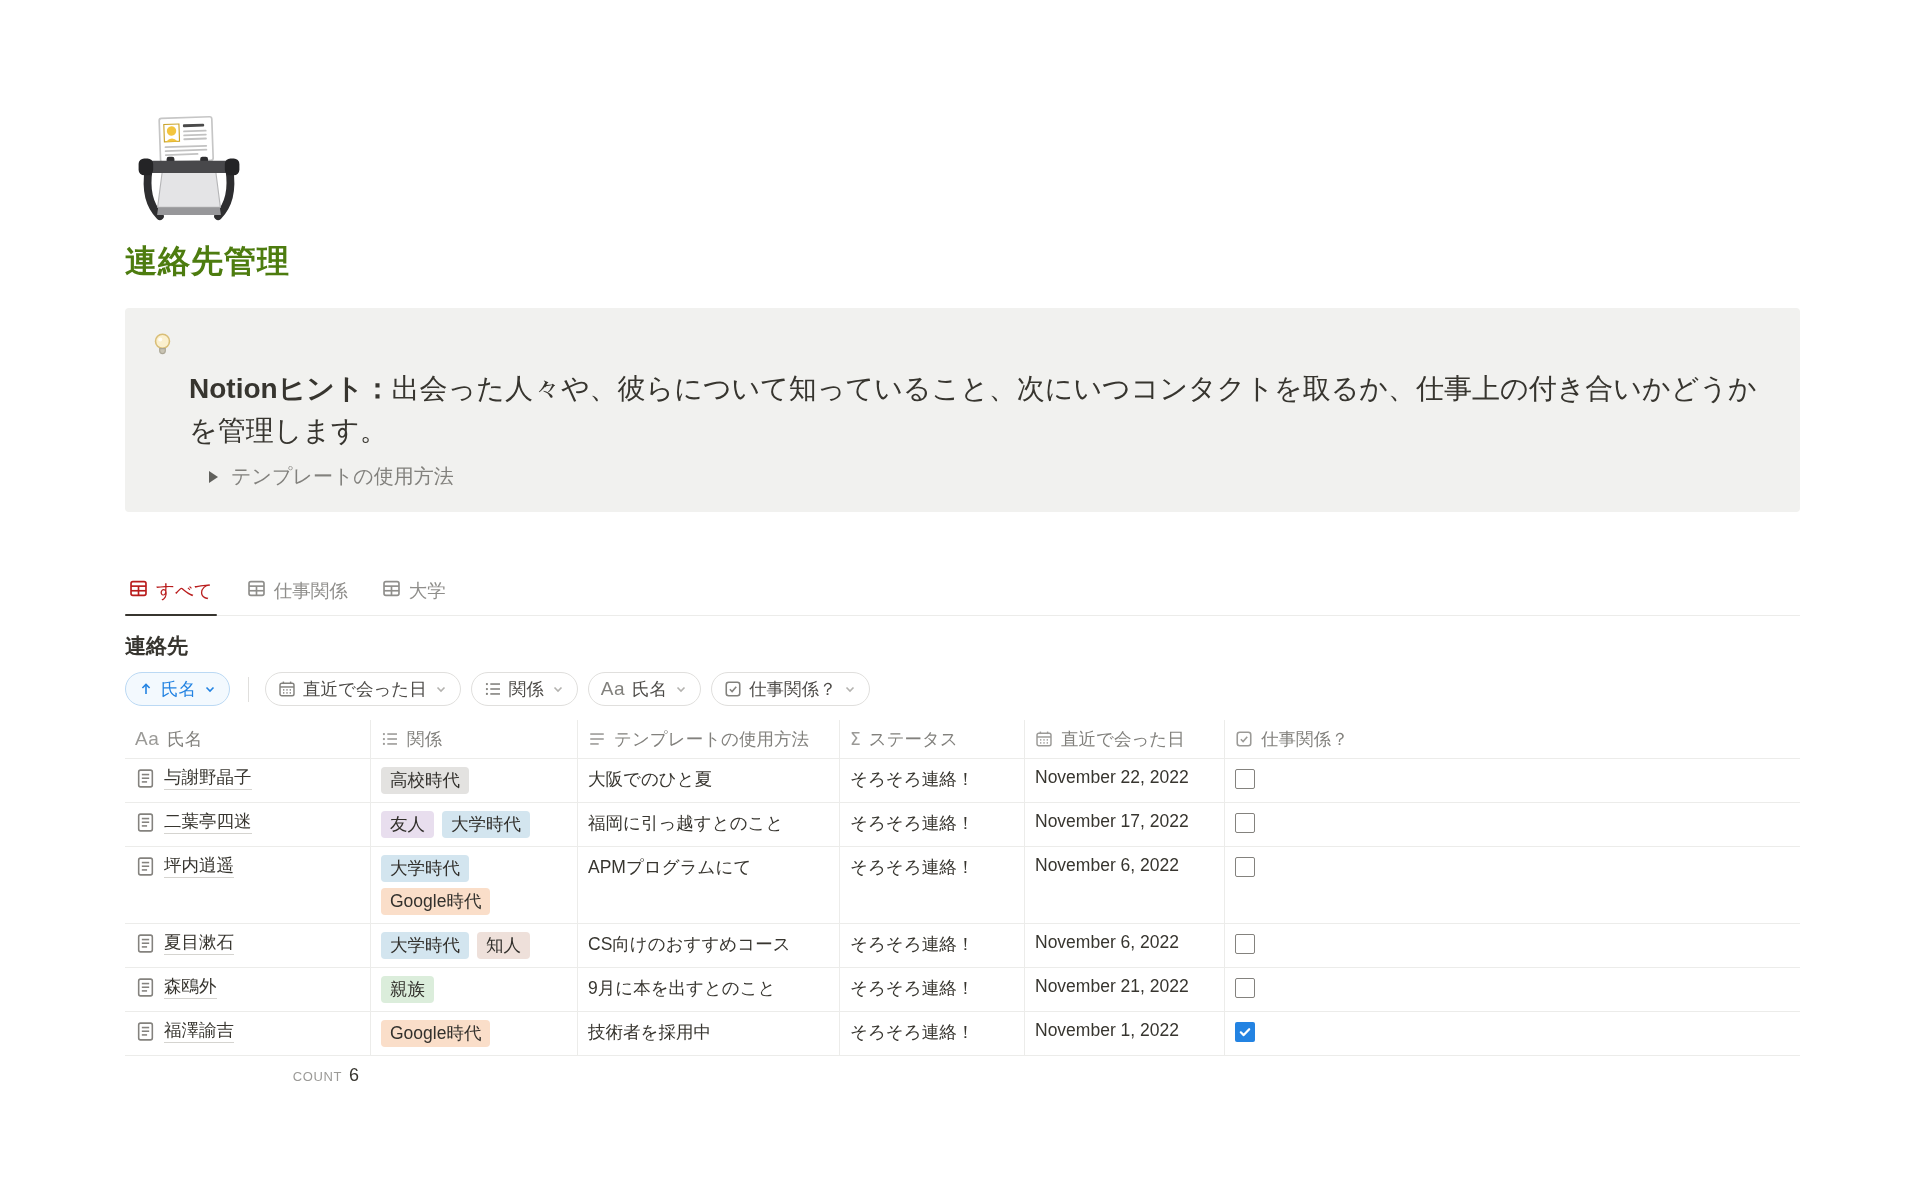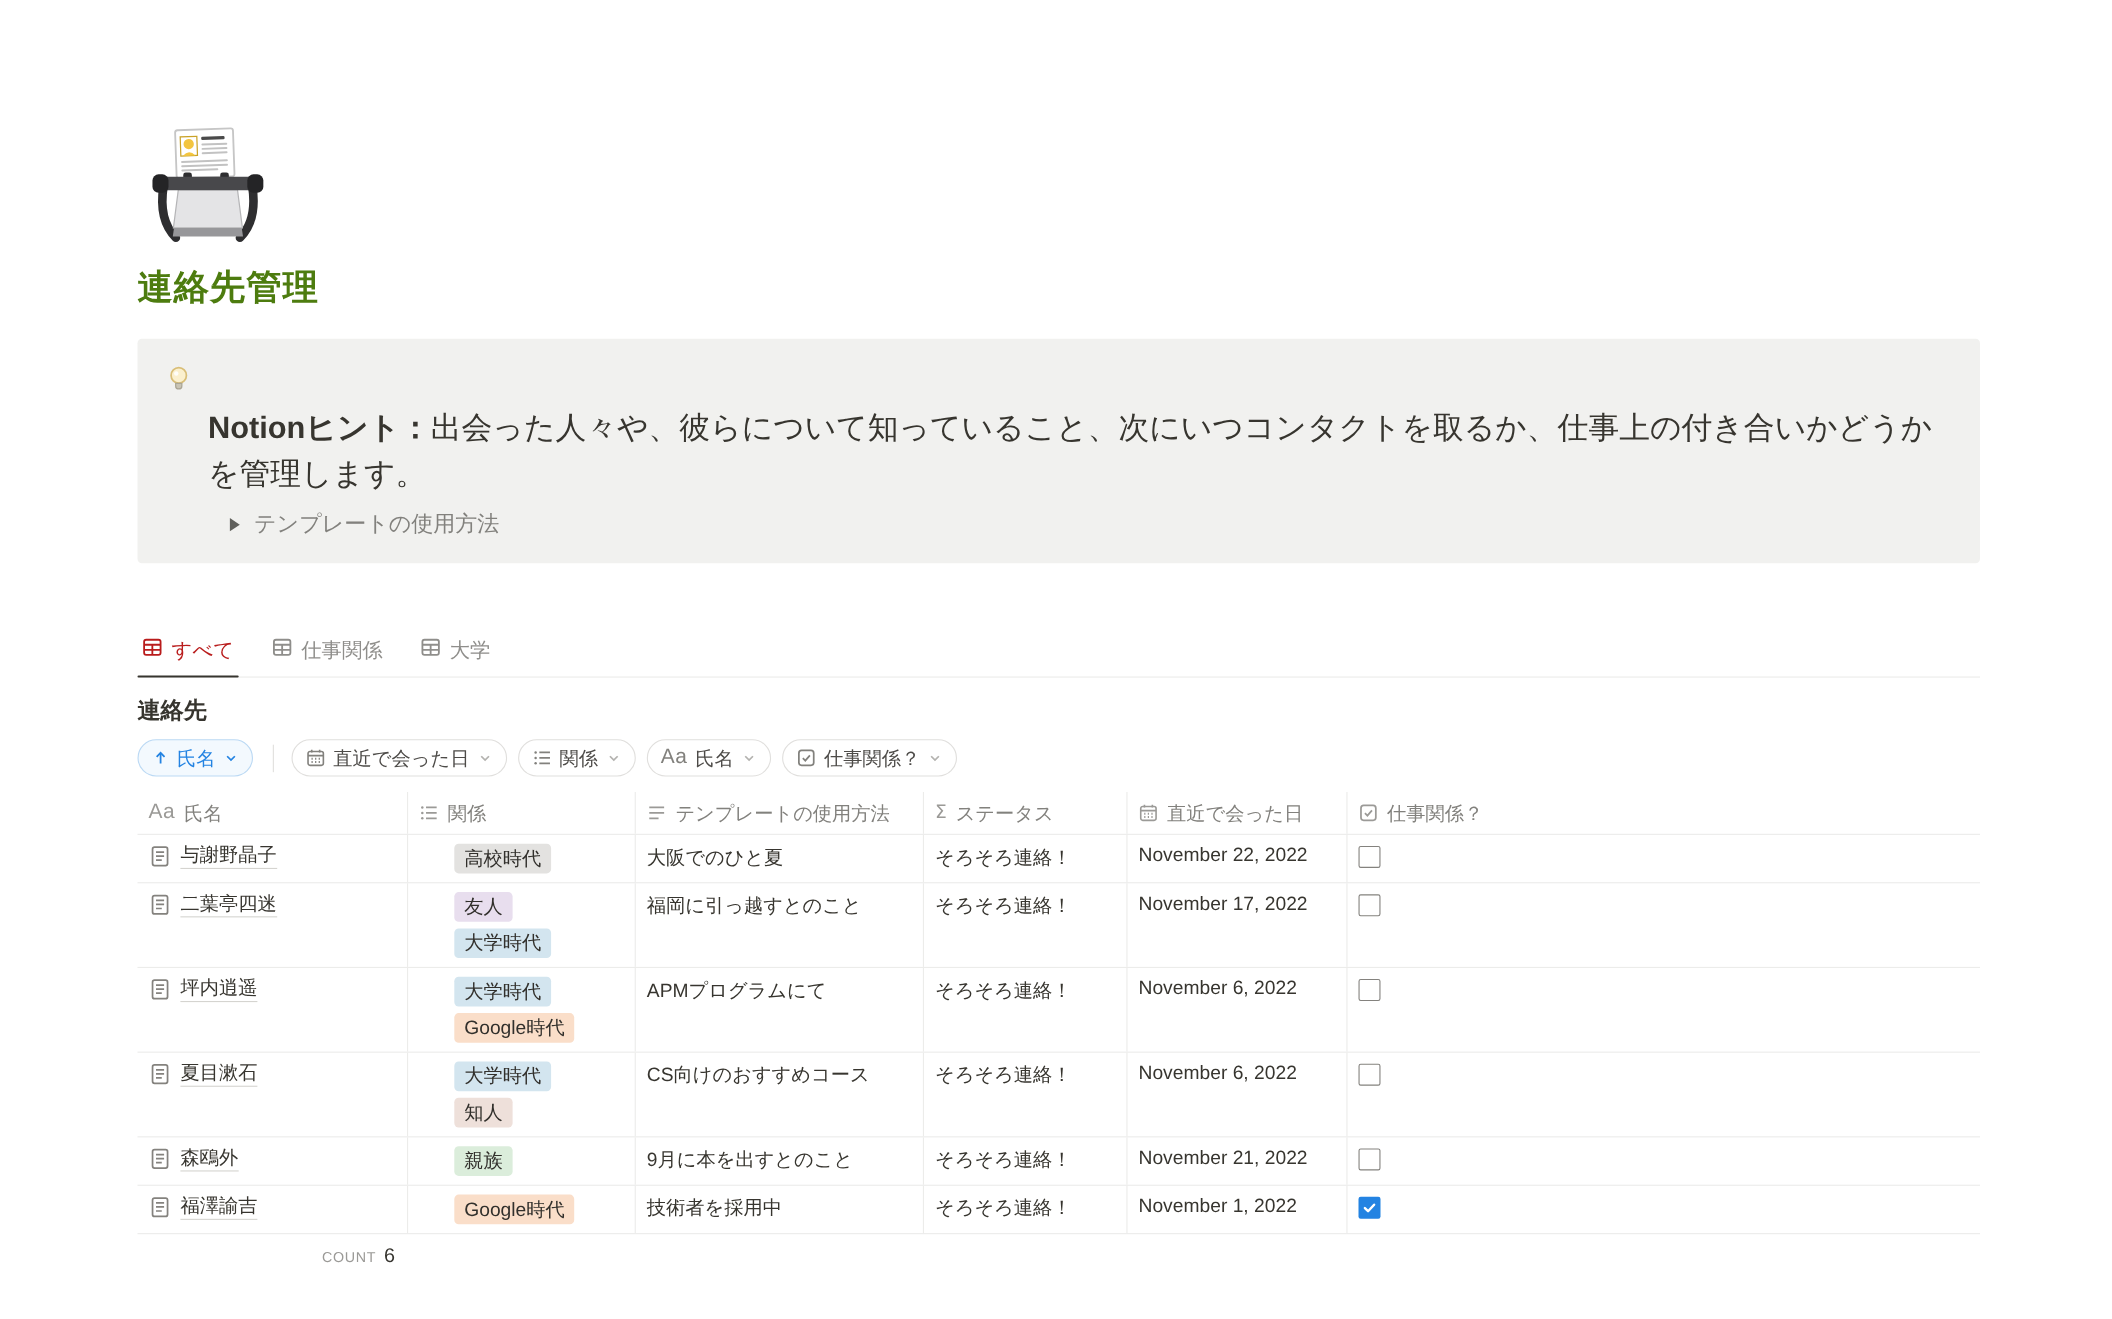--- a/index.html
+++ b/index.html
@@ -48,21 +48,21 @@
   .col-name  { width:246px; }
   .col-rel   { width:207px; flex-wrap:wrap; row-gap:6px; }
   .col-topic { width:262px; }
   .col-status{ width:185px; }
   .col-date  { width:200px; }
   .col-work  { flex:1; border-right:none; }
   .thead .cell { color:#82817D; font-size:17.5px; padding-top:7px; padding-bottom:7px; min-height:37px; align-items:center; gap:8px; }
   .thead .cell svg, .thead .cell .aa-glyph { color:#9B9A97; }
   .doc-icon { width:21px; height:21px; color:#84827E; flex:0 0 21px; margin-top:1px; }
   .row-title { font-weight:500; border-bottom:1px solid #D5D4D0; line-height:1.25; cursor:pointer; }
-  .tag { height:27px; line-height:27px; padding:0 9px; border-radius:4px; color:#32302C; font-size:17.5px; white-space:nowrap;margin-left:32px; }
+  .tag { height:27px; line-height:27px; padding:0 9px; border-radius:4px; color:#32302C; font-size:17.5px; white-space:nowrap; }
   .cbx { width:20px; height:20px; border:1.5px solid #84827E; border-radius:2px; background:#fff; margin-top:2px; cursor:pointer; }
   .cbx.checked { border:none; background:#2383E2; display:flex; align-items:center; justify-content:center; }
   .cbx.checked svg { width:14px; height:14px; }
 
   
   .tfoot { width:246px; display:flex; justify-content:flex-end; align-items:baseline; gap:7px; padding:9px 12px; }
   .count-label { font-size:13px; letter-spacing:0.6px; color:#9B9A97; }
   .count-value { font-size:18px; color:#37352F; }
   .sigma { font-size:17px; font-weight:500; font-family:"DejaVu Sans",sans-serif; }
 </style>

